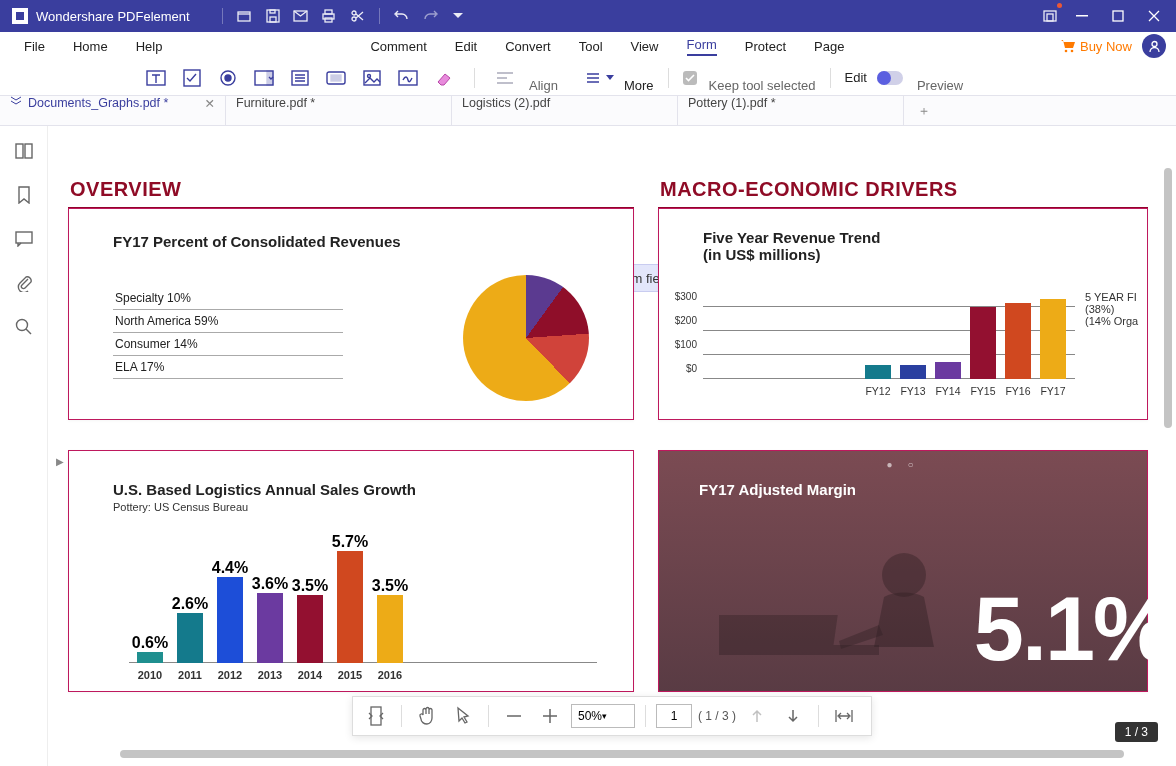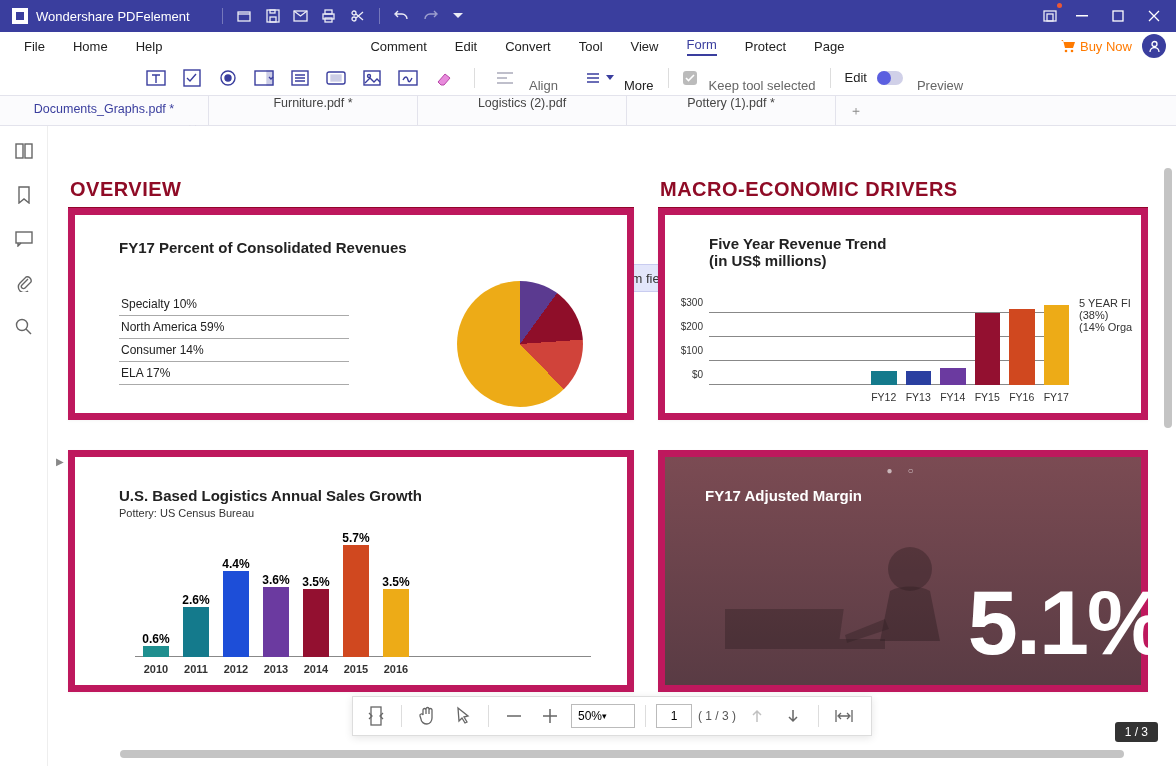--- a/index.html
+++ b/index.html
@@ -24,39 +24,39 @@
   
   .toolbar { height: 36px; display: flex; align-items: center; padding: 0 12px 0 140px; gap:4px; border-bottom:1px solid #e3e3ec;}
   .tool-btn { width:32px; height:28px; display:flex; align-items:center; justify-content:center; cursor:pointer; border-radius:3px;}
   .tool-sep { width:1px; height:20px; background:#ddd; margin:0 10px;}
   .tool-label { color:#666; margin-left:4px; cursor:pointer;margin-top:16px; }
   .tool-check { width:14px; height:14px; border-radius:3px; background:#bbb; margin-right:4px; display:inline-flex; align-items:center; justify-content:center;}
   .toggle { width:26px; height:14px; border-radius:8px; background:#d0d0e8; position:relative; margin:0 6px; cursor:pointer;}
   .toggle .knob { width:14px; height:14px; border-radius:50%; background:#5b5fe0; position:absolute; left:0; top:0;}
   
   .tabbar { height: 30px; display:flex; align-items:stretch; background:#fbfbfd; border-bottom:1px solid #e3e3ec;}
-  .doc-tab { width:209px; display:flex; align-items:center; padding:0 10px; font-size:12.5px; border-right:1px solid #e3e3ec; cursor:pointer; color:#444; gap:6px;flex-direction:column;}
+  .doc-tab { width:226px; display:flex; padding:0 10px; font-size:12.5px; border-right:1px solid #e3e3ec; cursor:pointer; color:#444; gap:6px;}
   .doc-tab.active { color:#3A3E9E;}
   .doc-tab .close { margin-left:auto; color:#888; }
   .add-tab { width:40px; display:flex; align-items:center; justify-content:center; cursor:pointer; color:#888;}
   
   .sidebar { position:absolute; left:0; top:126px; width:48px; bottom:0; border-right:1px solid #eee; display:flex; flex-direction:column; align-items:center; padding-top:14px; gap:22px;}
   .side-btn { width:22px; height:22px; display:flex; align-items:center; justify-content:center; cursor:pointer; color:#555;}
   
   .infobar { position:absolute; left:62px; top:138px; right:28px; height:28px; background:#e3e6fb; border:1px solid #c9ccf0; display:flex; align-items:center; justify-content:center; font-size:13px; color:#333;}
   .infobar .pill { margin-left:20px; border:2px solid #3A3E9E; color:#3A3E9E; padding:2px 22px; border-radius:14px; cursor:pointer; font-weight:600;}
   .infobar .close-info { position:absolute; right:10px; color:#888; cursor:pointer;}
   
   .canvas { position:absolute; left:48px; top:126px; right:0; bottom:0; background:#fff; }
   .scroll-v { position:absolute; right:4px; top:42px; width:8px; height:260px; background:#c4c4c4; border-radius:4px;}
   .expand-handle { position:absolute; left:8px; top:330px; color:#888; font-size:10px; cursor:pointer;}
   .page-ind { position:absolute; right:18px; bottom:24px; background:#333; color:#fff; padding:3px 10px; border-radius:3px; font-size:12px;}
   .scroll-h { position:absolute; left:72px; right:52px; bottom:8px; height:8px; background:#c4c4c4; border-radius:4px;}
   
-  .card { position:absolute; background:#fff; border:7px solid #be185d; box-shadow:0 1px 3px rgba(0,0,0,0.04); }
+  .card { position:absolute; background:#fff; border:1px solid #be185d; box-shadow:0 1px 3px rgba(0,0,0,0.04); }
   .card-overview { left:20px; top:46px; width:566px; height:248px; }
   .card-macro { left:610px; top:46px; width:490px; height:248px; }
   .card-logistics { left:20px; top:324px; width:566px; height:242px; }
   .card-margin { left:610px; top:324px; width:490px; height:242px; background:linear-gradient(rgba(90,30,40,0.8),rgba(60,25,35,0.85)); color:#fff;}
   .section-title { color:#8f0b26; font-weight:800; font-size:20px; letter-spacing:0.5px; margin:4px 0 0 2px;}
   .thickline { height:4px; background:#93052c; margin-top:6px;}
   .chart-title { font-weight:700; font-size:15px; color:#222; }
   
   .pie-legend { position:absolute; left:44px; top:108px; font-size:12px; color:#222;}
   .pie-legend .row { border-bottom:1px solid #aaa; padding:4px 2px; width:230px;}
@@ -68,21 +68,21 @@
   .axis-line { position:absolute; left:0; right:0; border-top:1px solid #888; }
   .yl { position:absolute; right:calc(100% + 6px); font-size:10px; color:#333; transform:translateY(-50%);}
   .bars-row { position:absolute; left:20px; right:0; bottom:18px; height:96px; display:flex; align-items:flex-end; gap:9px;}
   .bar { width:26px; }
   .xlabs { position:absolute; left:20px; right:0; bottom:0; display:flex; gap:9px;}
   .xlabs span { width:26px; text-align:center; font-size:10.5px; color:#333;}
   .side-text { position:absolute; right:4px; top:176px; font-size:11px; color:#333; width:58px;}
   
   .logi-bars { position:absolute; left:68px; right:42px; bottom:28px; height:134px; display:flex; align-items:flex-end; gap:14px;}
   .logi-bars .b { width:26px; position:relative;}
-  .logi-bars .b .lbl { position:absolute; bottom:100%; width:40px; left:-7px; text-align:center; font-size:12px; font-weight:600;}
+  .logi-bars .b .lbl { position:absolute; bottom:100%; width:40px; left:-7px; text-align:center; font-size:16px; font-weight:600;}
   .logi-x { position:absolute; left:68px; right:42px; bottom:10px; display:flex; gap:14px;}
   .logi-x span { width:26px; text-align:center; font-size:11px; font-weight:600; color:#333;}
   .logi-axis { position:absolute; left:60px; right:36px; bottom:28px; border-top:1.5px solid #888;}
   
   .card-margin .bignum { position:absolute; right:-24px; bottom:10px; font-size:90px; font-weight:700; letter-spacing:-2px;}
   .card-margin .mtitle { position:absolute; left:40px; top:30px; font-weight:700; font-size:15px;}
   .card-margin .dots { position:absolute; left:0; right:0; top:8px; text-align:center; color:rgba(255,255,255,0.6); letter-spacing:6px; font-size:10px;}
   .card-margin .photo-silhouette { position:absolute; left:60px; bottom:6px; width:260px; height:150px; opacity:0.5;}
   
   .btoolbar { position:absolute; left:50%; transform:translateX(-50%); bottom:30px; width:520px; height:40px; background:#fff; border:1px solid #ddd; box-shadow:0 2px 8px rgba(0,0,0,0.1); display:flex; align-items:center; padding:0 8px; gap:6px;}

